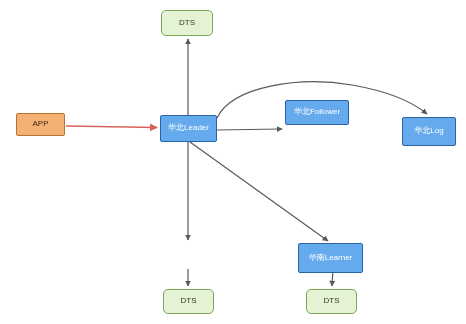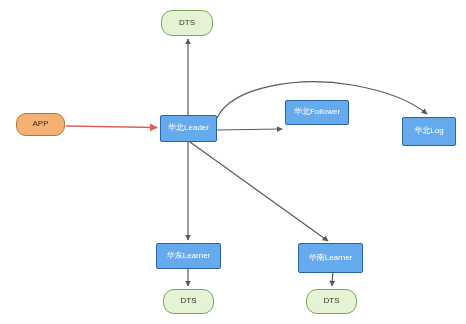--- a/index.html
+++ b/index.html
@@ -41,27 +41,27 @@
   .node-blue {
     background: #66aaee;
     border: 1px solid #2a63a8;
     color: #ffffff;
     border-radius: 2px;
   }
   .node-green {
     background: #e3f3d3;
     border: 1px solid #7aa85a;
     color: #2d3b20;
-    border-radius: 11px;
+    border-radius: 5px;
   }
   .node-orange {
     background: #f5b173;
     border: 1px solid #b4762e;
     color: #3a2a14;
-    border-radius: 10px;
+    border-radius: 2px;
   }
 </style>
 </head>
 <body>
 
 <div id="canvas">
 
   <svg id="edges" viewBox="0 0 466 324" width="466" height="324" xmlns="http://www.w3.org/2000/svg">
     <defs>
       <marker id="arrow-gray" viewBox="0 0 10 10" refX="9" refY="5" markerWidth="5" markerHeight="5" orient="auto-start-reverse">
@@ -102,23 +102,20 @@
   </div>
 
   <div class="node node-blue" style="left:285px; top:100px; width:64px; height:25px;">
     <span>华北Follower</span>
   </div>
 
   <div class="node node-blue" style="left:402px; top:117px; width:54px; height:29px;">
     <span>华北Log</span>
   </div>
 
-  <div class="node node-blue" style="left:156px; top:243px; width:65px; height:26px;">
-    <span>华东Learner</span>
-  </div>
 
   <div class="node node-blue" style="left:298px; top:243px; width:65px; height:30px;">
     <span>华南Learner</span>
   </div>
 
   <div class="node node-green" style="left:163px; top:289px; width:51px; height:25px;">
     <span>DTS</span>
   </div>
 
   <div class="node node-green" style="left:306px; top:289px; width:51px; height:25px;">

